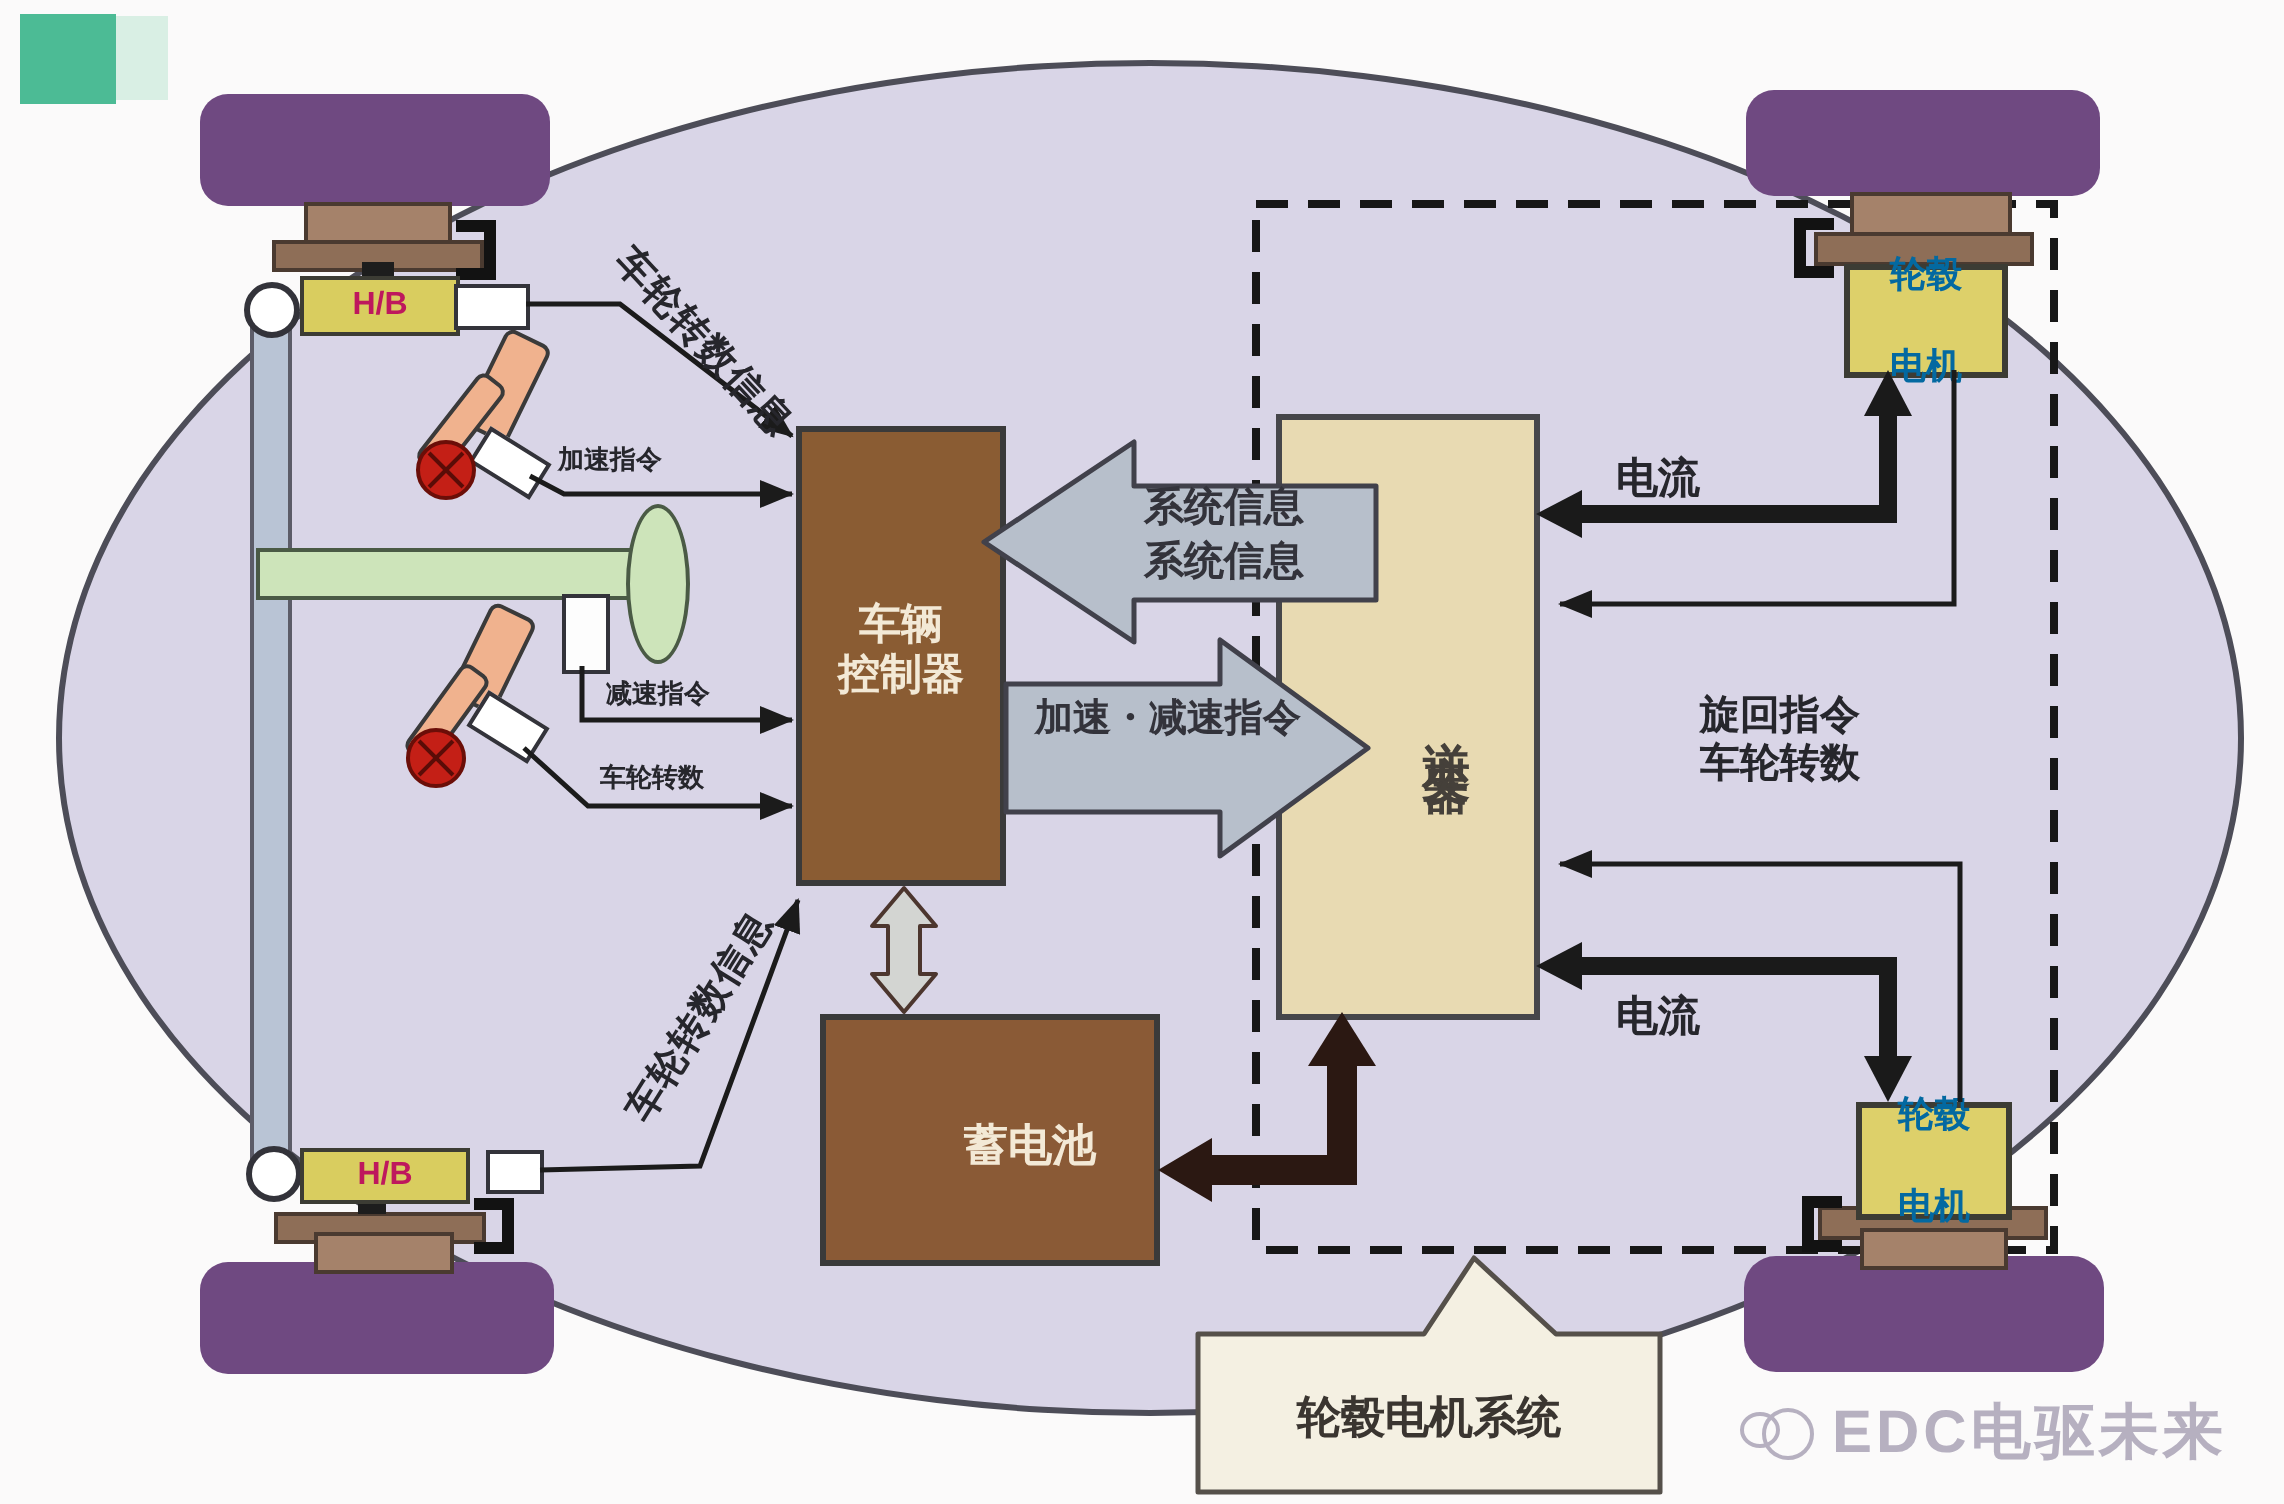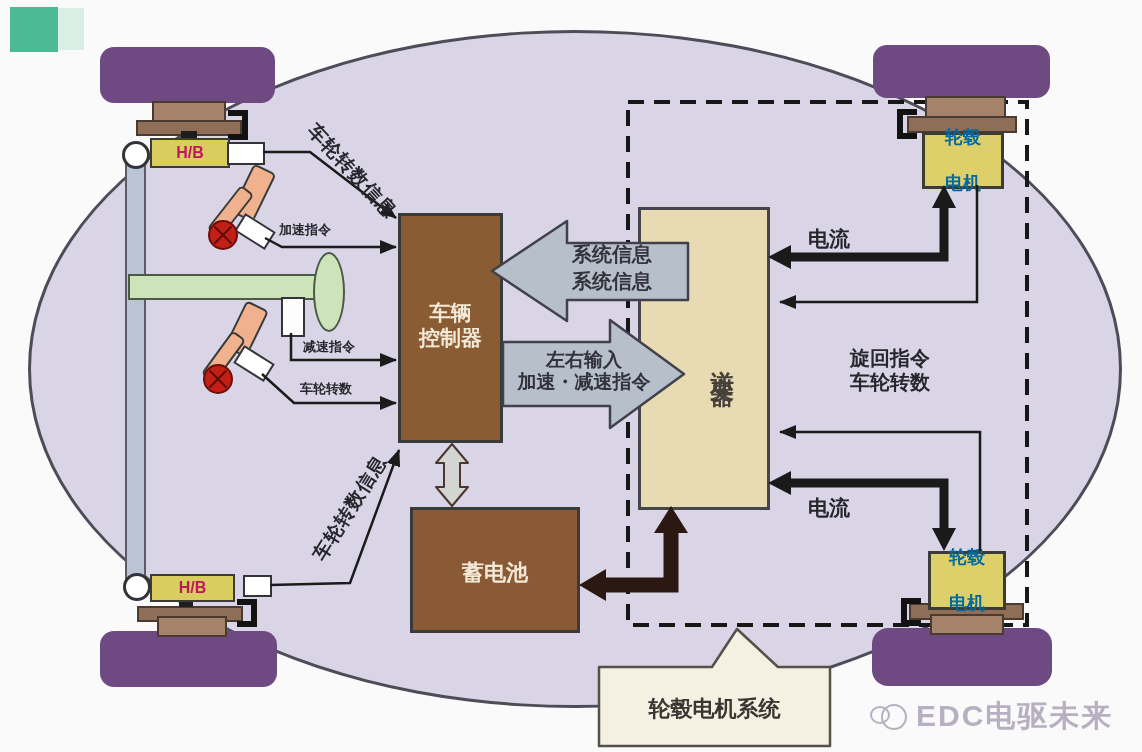--- a/index.html
+++ b/index.html
@@ -47,21 +47,21 @@
   .motor-bottom{left:928px;top:551px;width:72px;height:53px;}
   .hb{background:#d9cd5f;border:2px solid #3c3c34;display:flex;align-items:center;justify-content:center;
       font-size:16px;font-weight:700;color:#be185d;}
   .hb-top{left:150px;top:138px;width:76px;height:26px;}
   .hb-bottom{left:150px;top:574px;width:81px;height:24px;}
   .wrect{background:#ffffff;border:2px solid #33333a;}
   
   .t{font-weight:700;color:#26262c;}
   .ctrl-label{left:398px;top:300px;width:105px;text-align:center;font-size:21px;font-weight:700;
               color:#f3e9d6;line-height:25px;}
-  .batt-label{left:410px;top:558px;width:170px;text-align:center;font-size:22px;font-weight:700;color:#f3e9d6;}
+  .batt-label{left:410px;top:558px;width:170px;text-align:center;font-size:22px;font-weight:700;color:#f3e9d6;padding-left:20px;}
   .inv-label{left:692px;top:296px;width:46px;height:130px;writing-mode:vertical-rl;text-orientation:upright;
              font-size:24px;font-weight:700;color:#45403a;letter-spacing:7px;text-align:center;}
   .arrow-info-label{left:552px;top:241px;width:120px;text-align:center;font-size:20px;line-height:27px;color:#33333b;}
   .arrow-cmd-label{left:498px;top:349px;width:172px;text-align:center;font-size:19px;line-height:22px;color:#33333b;}
   .lbl{font-size:13px;}
   .rot{letter-spacing:1px;font-size:19px;width:122px;text-align:center;}
   .callout-label{left:599px;top:694px;width:231px;text-align:center;font-size:22px;color:#3a3530;}
   .rotor-label{left:845px;top:346px;width:90px;text-align:center;font-size:20px;line-height:24px;}
   
   .wm{left:868px;top:696px;display:flex;align-items:center;color:#b6b0c0;justify-content:space-between;}
@@ -181,21 +181,20 @@
   <div>控制器</div>
 </div>
 <div class="abs inv-label">逆变器</div>
 <div class="abs batt-label">蓄电池</div>
 
 <div class="abs t arrow-info-label">
   <div>系统信息</div>
   <div>系统信息</div>
 </div>
 <div class="abs t arrow-cmd-label">
-  <div>左右输入</div>
   <div>加速・减速指令</div>
 </div>
 
 <div class="abs t rot" style="left:291px;top:158px;transform:rotate(47deg);">车轮转数信息</div>
 <div class="abs t rot" style="left:289px;top:495px;transform:rotate(-58deg);">车轮转数信息</div>
 <div class="abs t lbl" style="left:279px;top:221px;">加速指令</div>
 <div class="abs t lbl" style="left:303px;top:338px;">减速指令</div>
 <div class="abs t lbl" style="left:300px;top:380px;">车轮转数</div>
 <div class="abs t" style="left:808px;top:225px;font-size:21px;">电流</div>
 <div class="abs t" style="left:808px;top:494px;font-size:21px;">电流</div>

